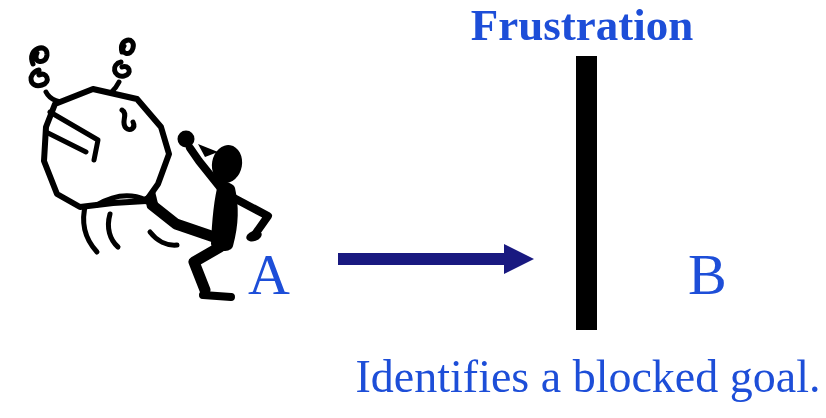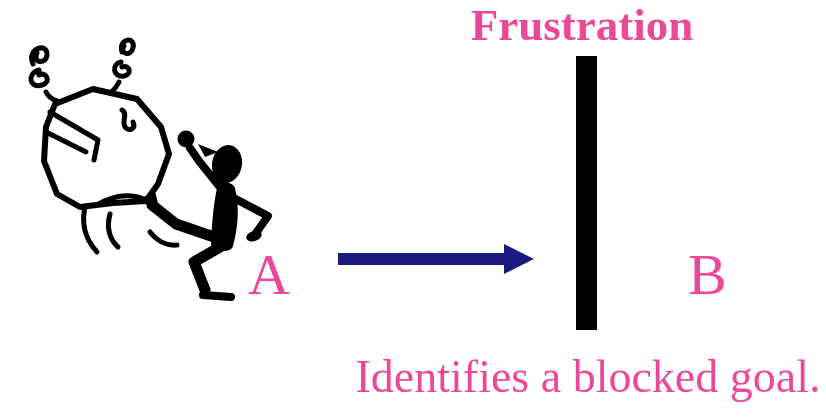--- a/index.html
+++ b/index.html
@@ -3,21 +3,21 @@
 <meta charset="utf-8">
 <style>
   html, body { margin: 0; padding: 0; background: #ffffff; }
   .canvas {
     position: relative;
     width: 826px;
     height: 418px;
     background: #ffffff;
     overflow: hidden;
     font-family: "Liberation Serif", serif;
-    color: #ec4899;
+    color: #1d4ed8;
   }
   .clipart {
     position: absolute;
     left: 0;
     top: 0;
     width: 330px;
     height: 330px;
   }
   .title {
     position: absolute;

